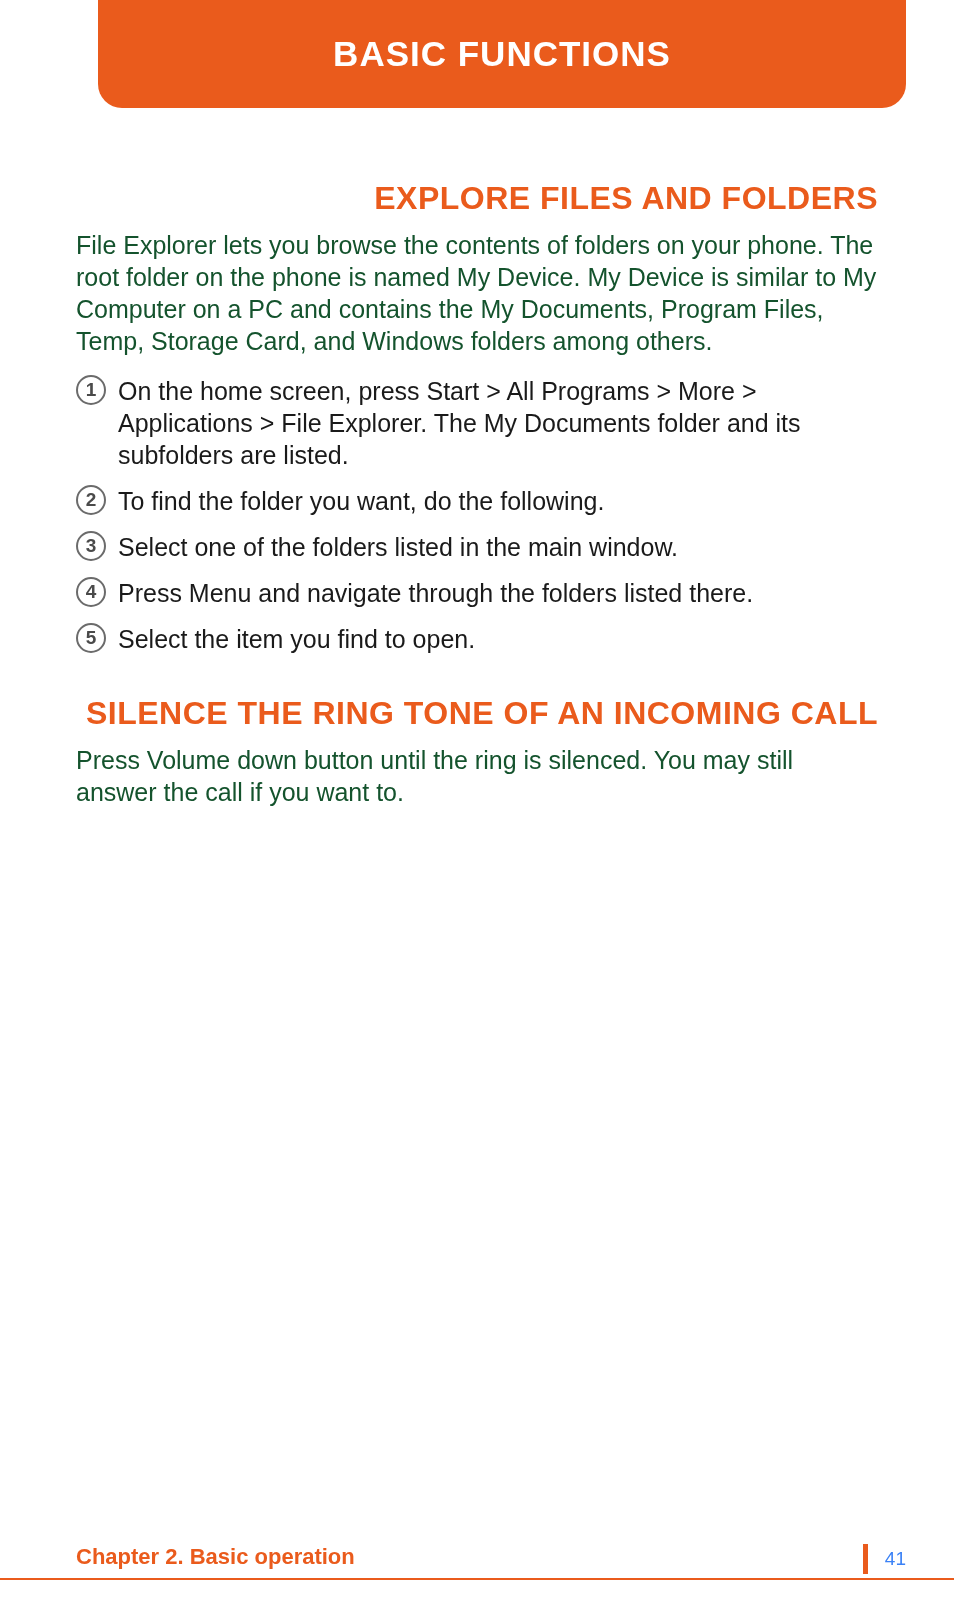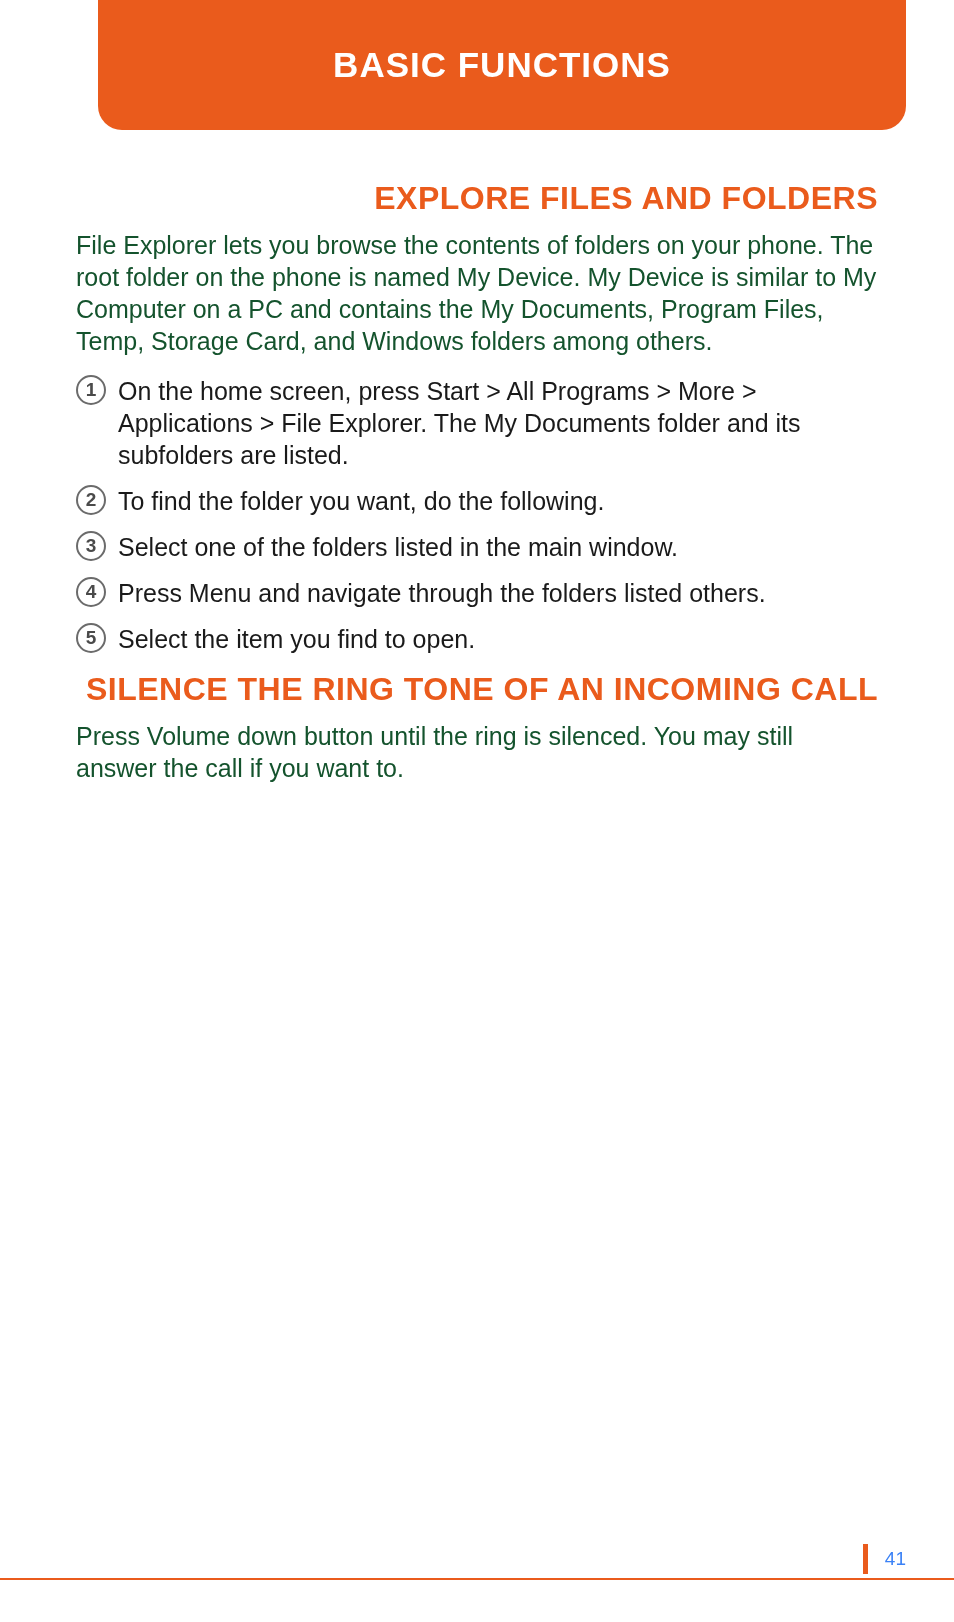--- a/index.html
+++ b/index.html
@@ -13,21 +13,21 @@
       background: #ffffff;
       font-family: Arial, Helvetica, sans-serif;
       position: relative;
       overflow: hidden;
     }
     .header-tab {
       position: absolute;
       top: 0;
       left: 98px;
       right: 48px;
-      height: 130px;
+      height: 108px;
       background: #ea5b1c;
       border-radius: 0 0 24px 24px;
       display: flex;
       align-items: center;
       justify-content: center;
     }
     .header-title {
       color: #ffffff;
       font-size: 35px;
       font-weight: bold;
@@ -81,21 +81,21 @@
     .item-text {
       color: #1a1a1a;
       font-size: 25px;
       line-height: 1.28;
       flex: 1;
     }
     .item-text b {
       font-weight: normal;
     }
     .section-gap {
-      margin-top: 16px;
+      margin-top: 40px;
     }
     .footer {
       position: absolute;
       bottom: 42px;
       left: 0;
       right: 0;
       height: 40px;
     }
     .footer-line {
       position: absolute;
@@ -149,30 +149,31 @@
     <li class="numbered-item">
       <div class="num-circle">2</div>
       <div class="item-text">To find the folder you want, do the following.</div>
     </li>
     <li class="numbered-item">
       <div class="num-circle">3</div>
       <div class="item-text">Select one of the folders listed in the main window.</div>
     </li>
     <li class="numbered-item">
       <div class="num-circle">4</div>
-      <div class="item-text"><span>Press </span><b>Menu</b><span> and navigate through the folders listed others.</span></div>
+      <div class="item-text"><span>Press </span><b>Menu</b><span> and navigate through the folders listed there.</span></div>
     </li>
     <li class="numbered-item">
       <div class="num-circle">5</div>
       <div class="item-text">Select the item you find to open.</div>
     </li>
   </ol>
 
   <div class="section-heading section-gap">SILENCE THE RING TONE OF AN INCOMING CALL</div>
   <div class="body-text">Press Volume down button until the ring is silenced. You may still answer the call if you want to.</div>
 
 </div>
 
 <div class="footer">
+  <div class="footer-chapter">Chapter 2. Basic operation</div>
   <div class="footer-divider"></div>
   <div class="footer-page">41</div>
   <div class="footer-line"></div>
 </div>
 
 </body></html>

